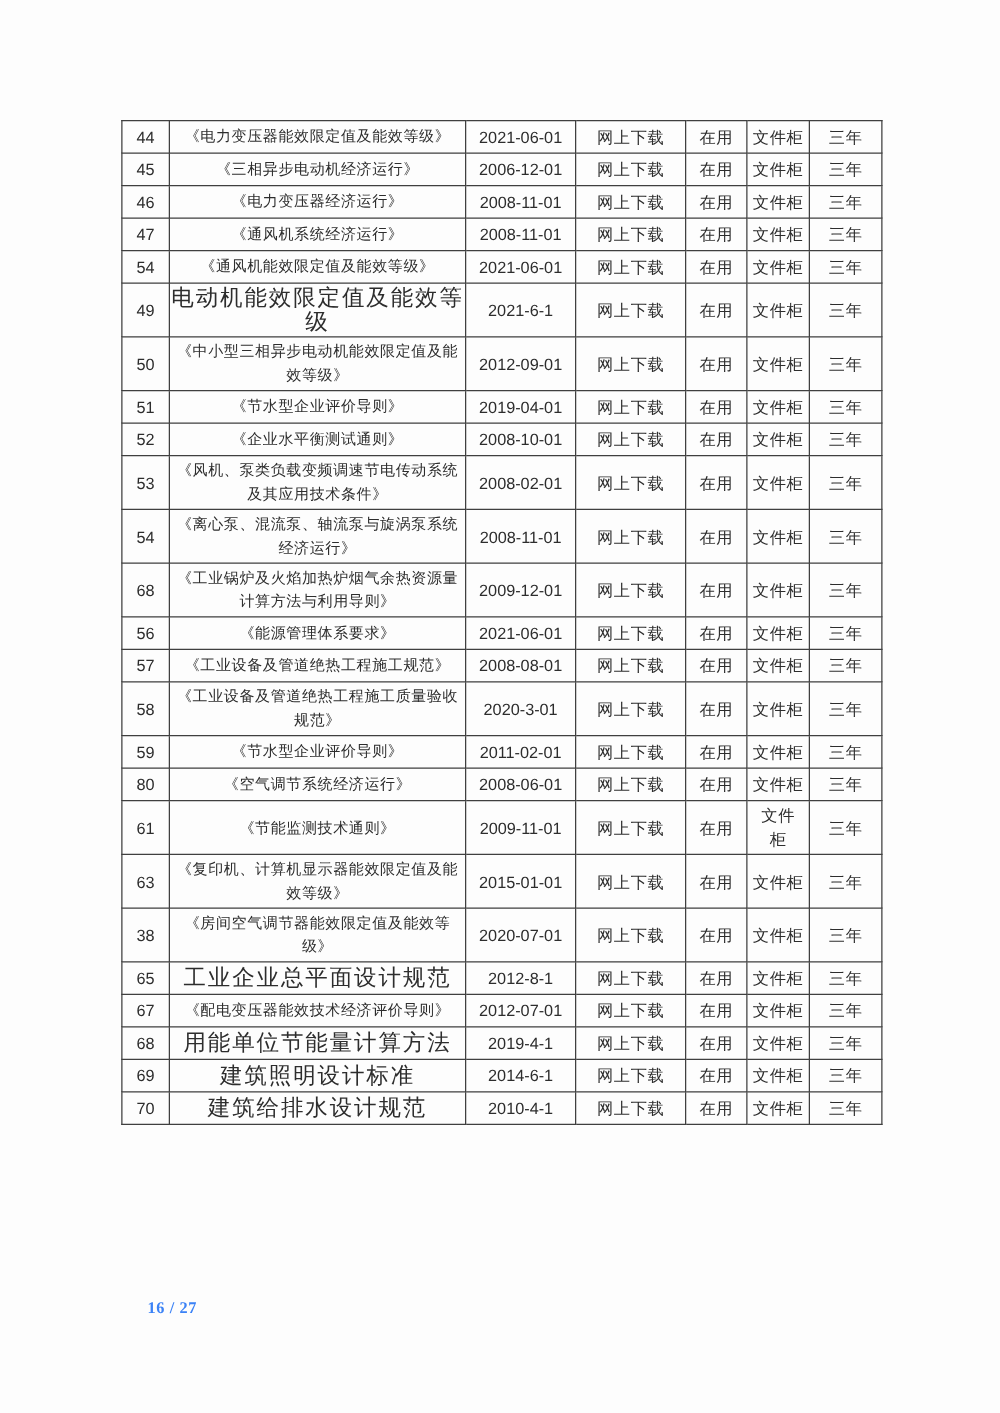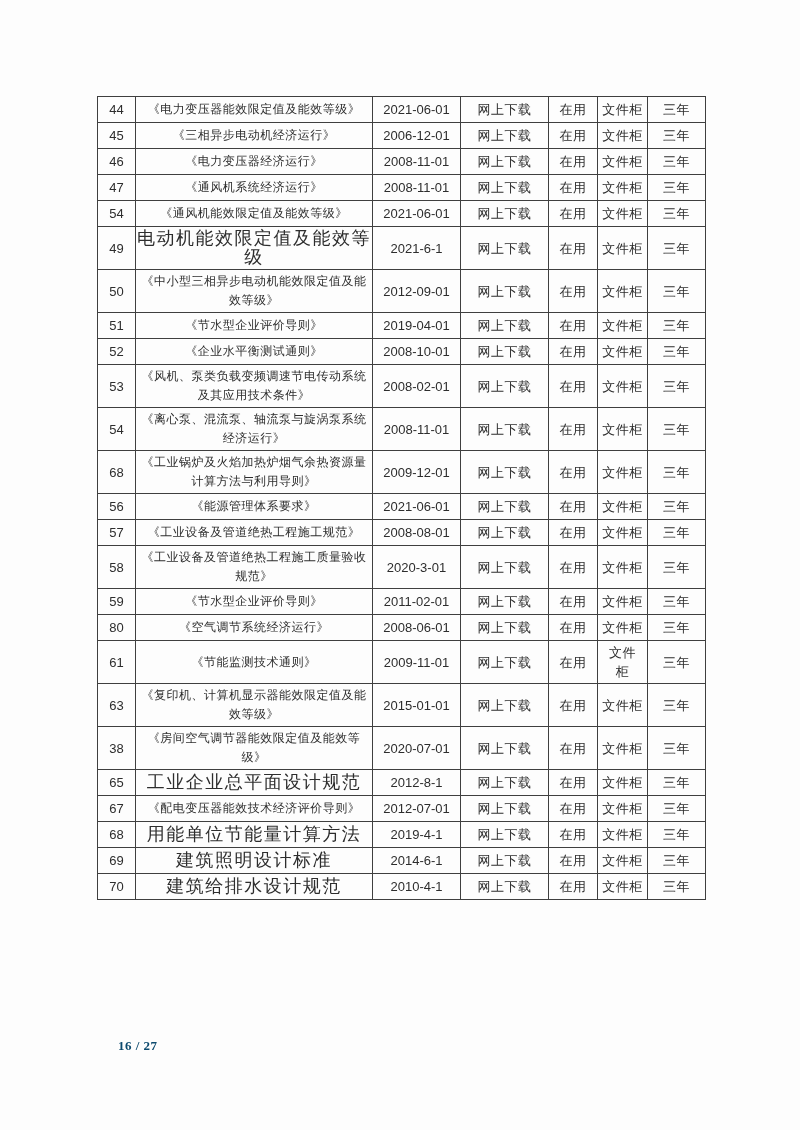--- a/index.html
+++ b/index.html
@@ -59,21 +59,21 @@
     font-size: 12.5px;
     letter-spacing: 0.5px;
   }
   td.col-location { white-space: pre-line; }
   .footer {
     position: absolute;
     left: 118px; top: 1038px;
     font-family: "Liberation Serif", "DejaVu Serif", serif;
     font-weight: bold;
     font-size: 13px;
-    color: #0c4a6e;
+    color: #3b82f6;
     letter-spacing: 0.5px;
   }
 </style>
 </head>
 <body>
 
 <div class="page">
 
   <table class="records">
     <colgroup>

